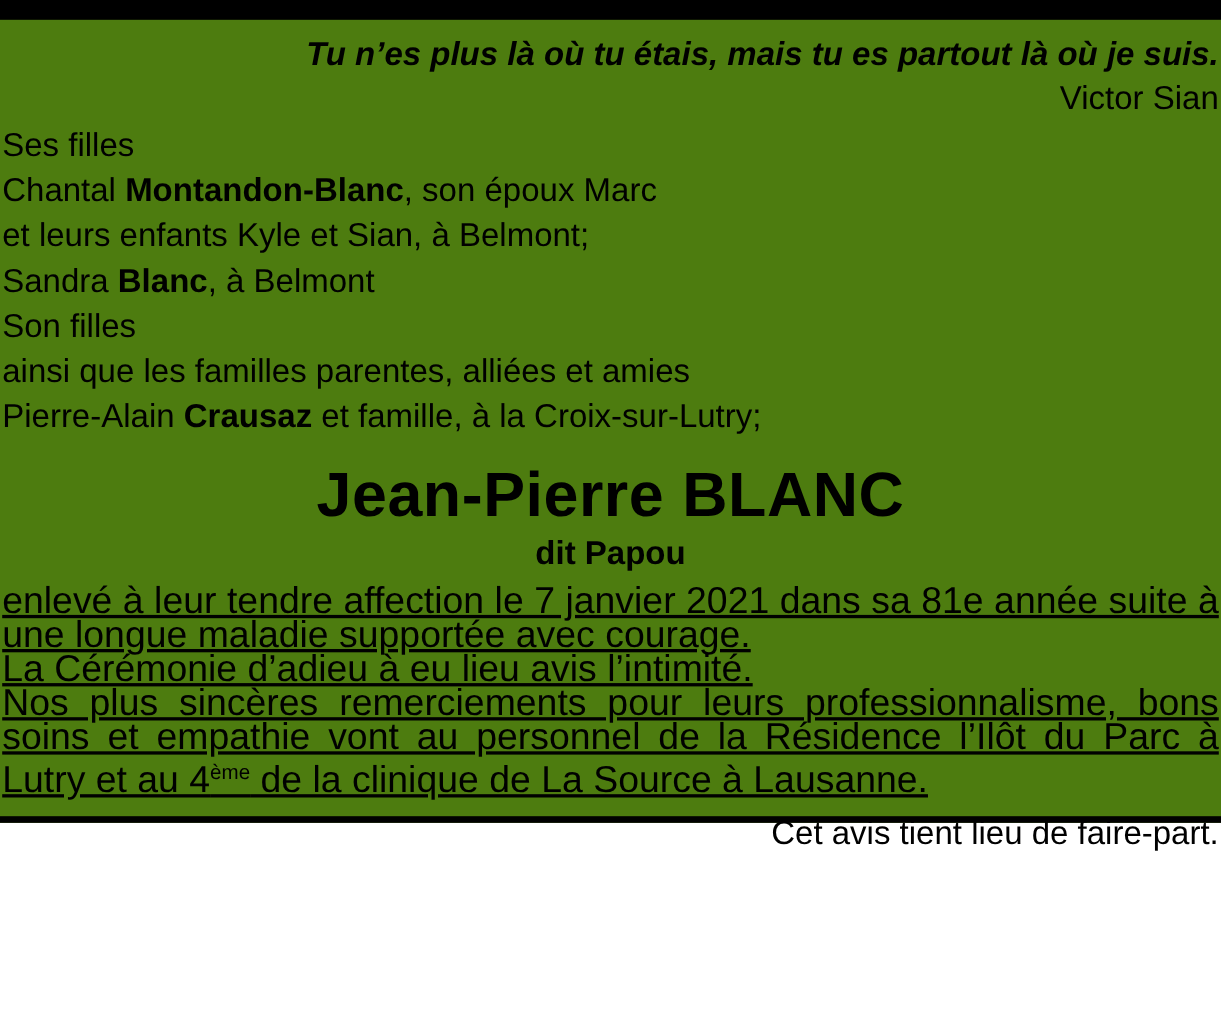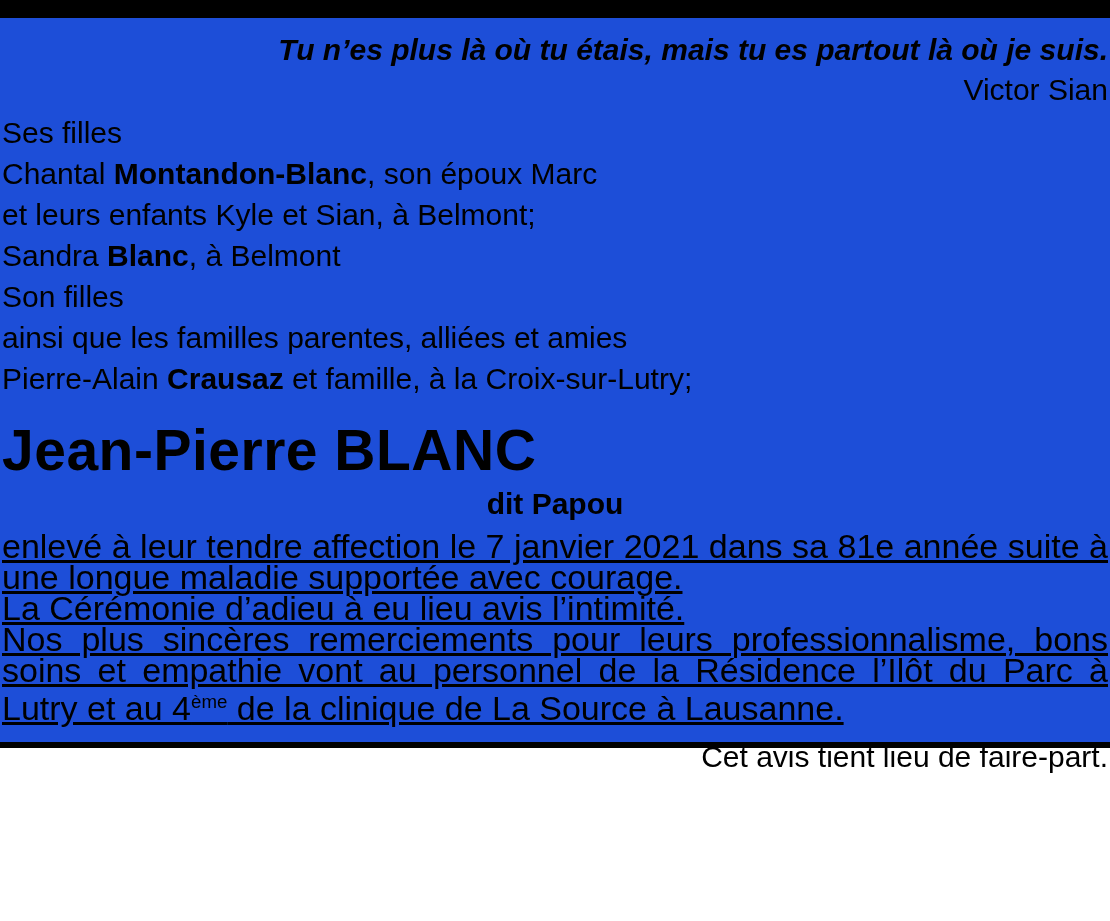--- a/index.html
+++ b/index.html
@@ -12,21 +12,21 @@
     height: 921px;
     font-family: "Liberation Sans", sans-serif;
     color: #000000;
     overflow: hidden;
   }
   .notice {
     position: relative;
     width: 1110px;
     height: 748px;
     box-sizing: border-box;
-    background: #1d4ed8;
+    background: #4d7c0f;
   }
   .rule-top {
     position: absolute;
     left: 0;
     top: 0;
     width: 1110px;
     height: 18px;
     background: #000000;
   }
   .rule-bottom {
@@ -63,21 +63,21 @@
   .body-line {
     font-size: 30px;
     line-height: 41px;
     text-align: left;
     white-space: nowrap;
   }
   .body-line b {
     font-weight: bold;
   }
   .deceased-name {
-    text-align: left;
+    text-align: center;
     font-weight: bold;
     font-size: 57px;
     line-height: 70px;
     letter-spacing: 0.5px;
     margin-top: 16px;
   }
   .deceased-nickname {
     text-align: center;
     font-weight: bold;
     font-size: 30px;

